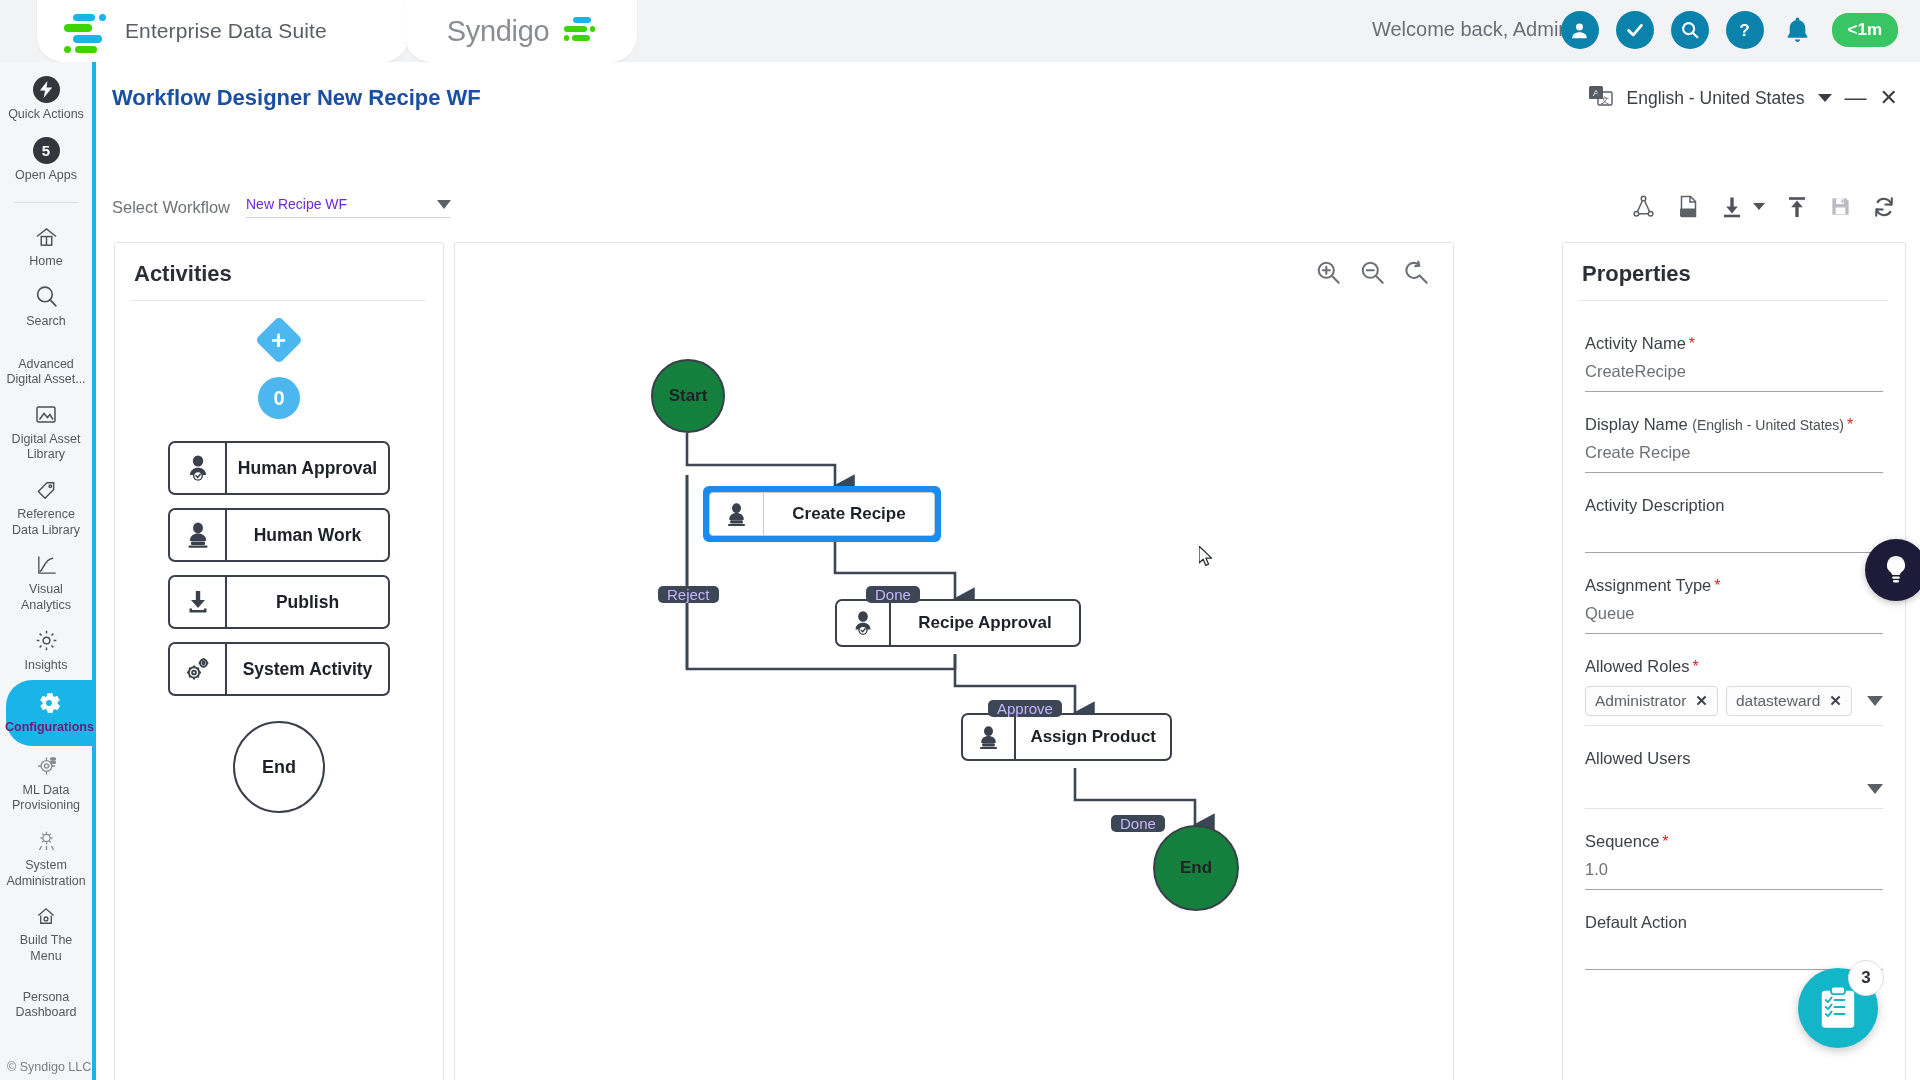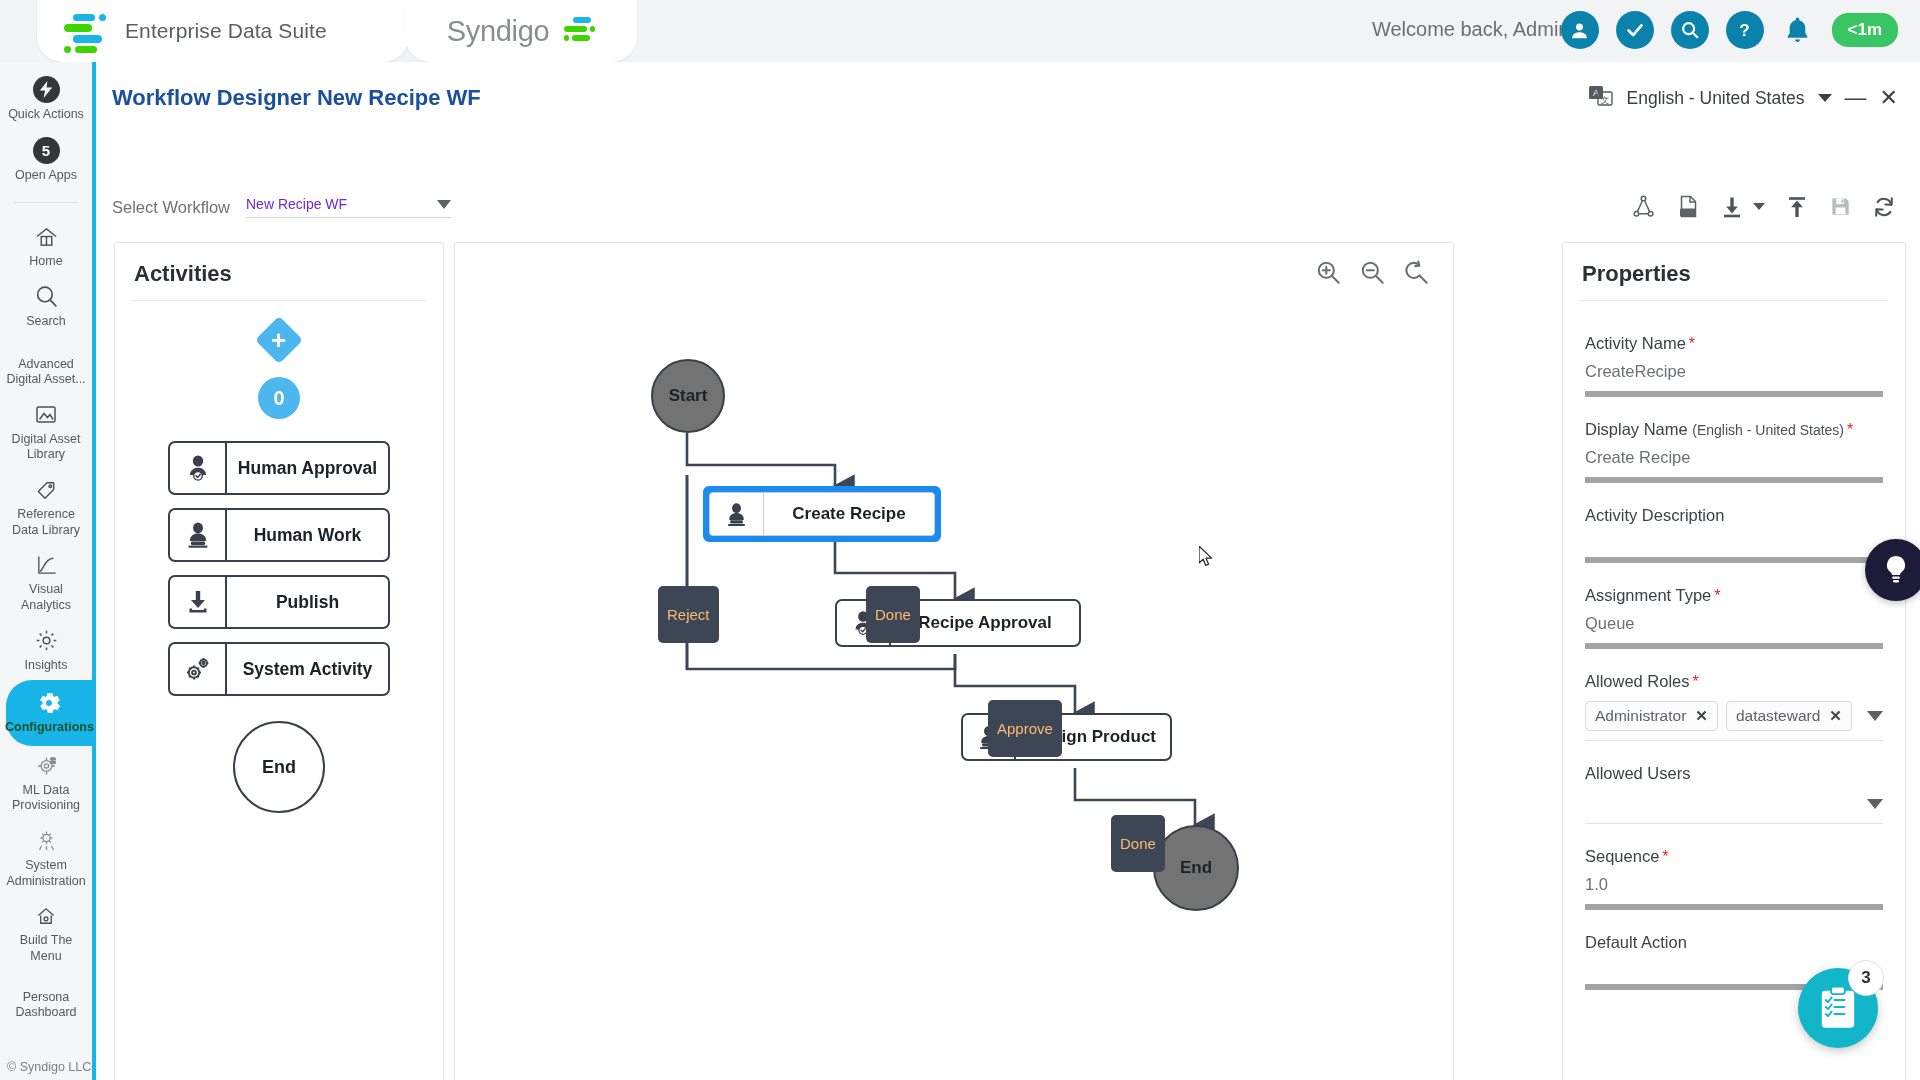--- a/index.html
+++ b/index.html
@@ -81,21 +81,21 @@
     width: 27px; height: 27px; border-radius: 50%; background: #33363c;
     color: #fff; font-size: 15px; font-weight: bold;
     display: flex; align-items: center; justify-content: center;
   }
   .rail-div { height:1px; background:#dcdee1; margin: 12px 14px 14px 14px; }
   .rail-item.active {
     background: #19b5e8;
     border-top-left-radius: 26px; border-bottom-left-radius: 26px;
     margin-left: 6px; padding-top: 10px; padding-bottom: 10px;
   }
-  .rail-item.active .rail-label { color: #14532d; font-weight: 600; }
+  .rail-item.active .rail-label { color: #701a75; font-weight: 600; }
   .rail-item.active svg { fill: #fff; stroke: #fff; }
   .rail-ico { height: 26px; display:flex; align-items:center; justify-content:center; }
   .footer-copy {
     position: absolute; left: 7px; bottom: 6px;
     font-size: 12.5px; color: #7d8084;
   }
 
   
   .page {
     position: absolute; left: 100px; top: 62px; width: 1820px; height: 1018px;
@@ -182,40 +182,40 @@
     position: absolute; border: 2px solid #39404b; border-radius: 7px;
     background: #fff; display:flex; align-items:center; height: 48px;
   }
   .node-ico { width: 54px; height: 100%; border-right: 2px solid #39404b; display:flex; align-items:center; justify-content:center; }
   .node-lbl { flex:1; text-align:center; font-size: 17px; font-weight: bold; color:#1d2128; padding: 0 14px; white-space: nowrap; }
   .node-sel {
     position: absolute; border: 4px solid #1a8cf0; border-radius: 6px;
     padding: 2px; background: #1a8cf0;
   }
   .circ-node {
-    position: absolute; border-radius: 50%; border: 2px solid #39404b; background:#737373;
+    position: absolute; border-radius: 50%; border: 2px solid #39404b; background:#15803d;
     display:flex; align-items:center; justify-content:center;
     font-size: 17px; font-weight: bold; color:#1d2128;
   }
   .edge-lbl {
-    position: absolute; background: #3d4654; color:#fdba74; font-size: 15px;
-    border-radius: 5px; padding: 20px 9px; white-space: nowrap;
+    position: absolute; background: #3d4654; color:#c4b5fd; font-size: 15px;
+    border-radius: 5px; padding: 0 9px; white-space: nowrap;
   }
   .cursor-arrow { position: absolute; left: 1098px; top: 483px; }
 
   
   .prop-panel { left: 1462px; top: 180px; width: 344px; height: 880px; }
   .prop-body { padding: 16px 22px 0 22px; }
   .field { margin-bottom: 6px; }
   .field-lbl { font-size: 16.5px; color: #3d4148; padding-top: 17px; }
   .field-lbl .req { color: #e51e1e; font-size: 16px; margin-left: 3px; }
   .field-lbl .sub { font-size: 14px; color: #4b4f56; }
   .field-val {
     font-size: 16.5px; color: #6d7076; padding: 9px 0 10px 0;
-    border-bottom: 6px solid #a3a3a3; min-height: 38px;
+    border-bottom: 1px solid #a3a3a3; min-height: 38px;
   }
   .chips-row {
     display:flex; align-items:center; gap: 8px; padding: 10px 0 9px 0;
     border-bottom: 1px solid #e0e2e5; position: relative;
   }
   .chip {
     display:flex; align-items:center; gap: 9px;
     border: 1px solid #d8dade; border-radius: 4px; background:#fcfcfd;
     padding: 5px 9px; font-size: 15.5px; color:#5e6166;
   }

